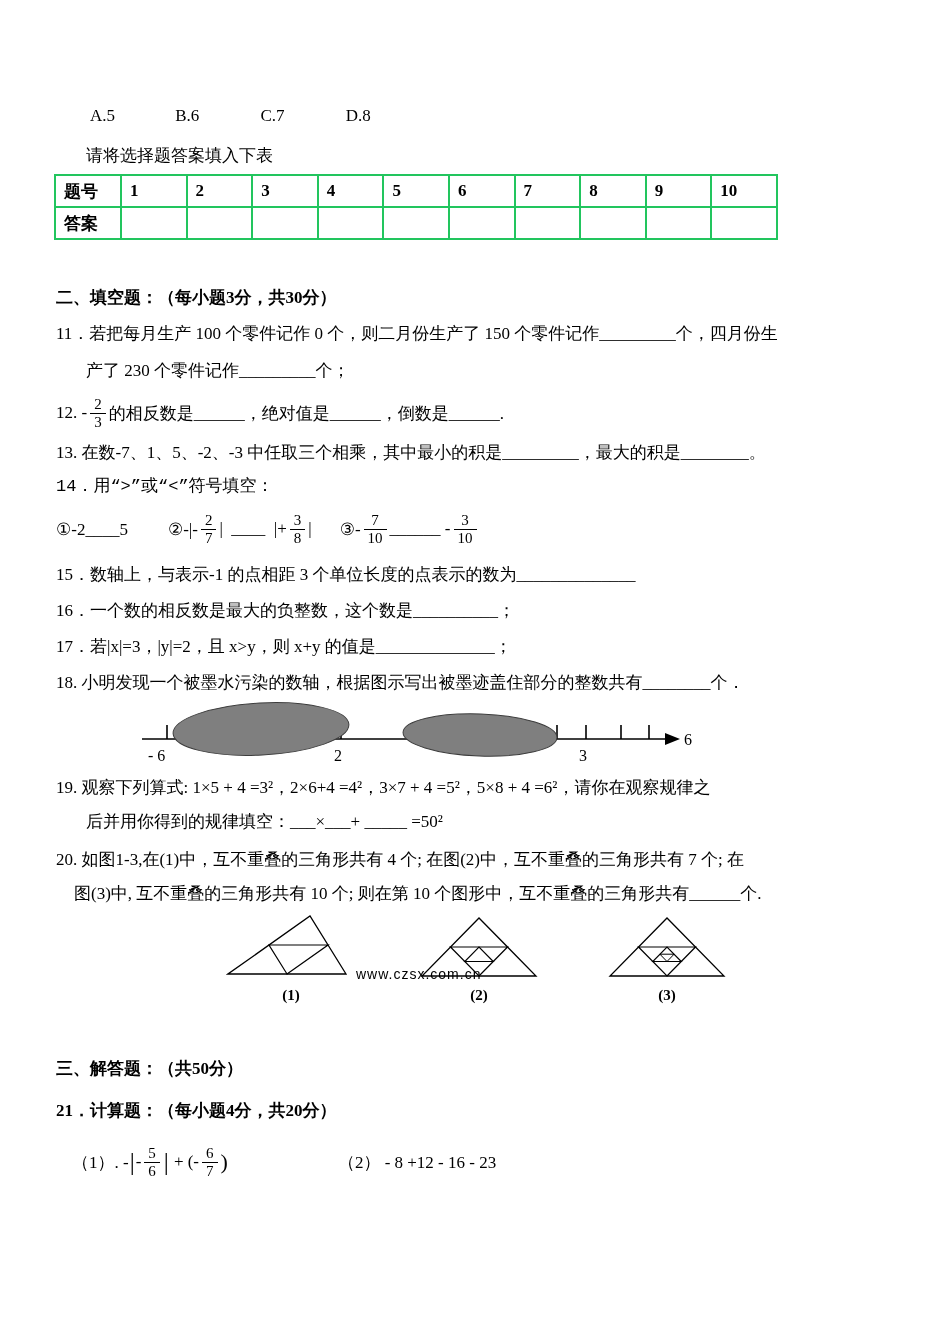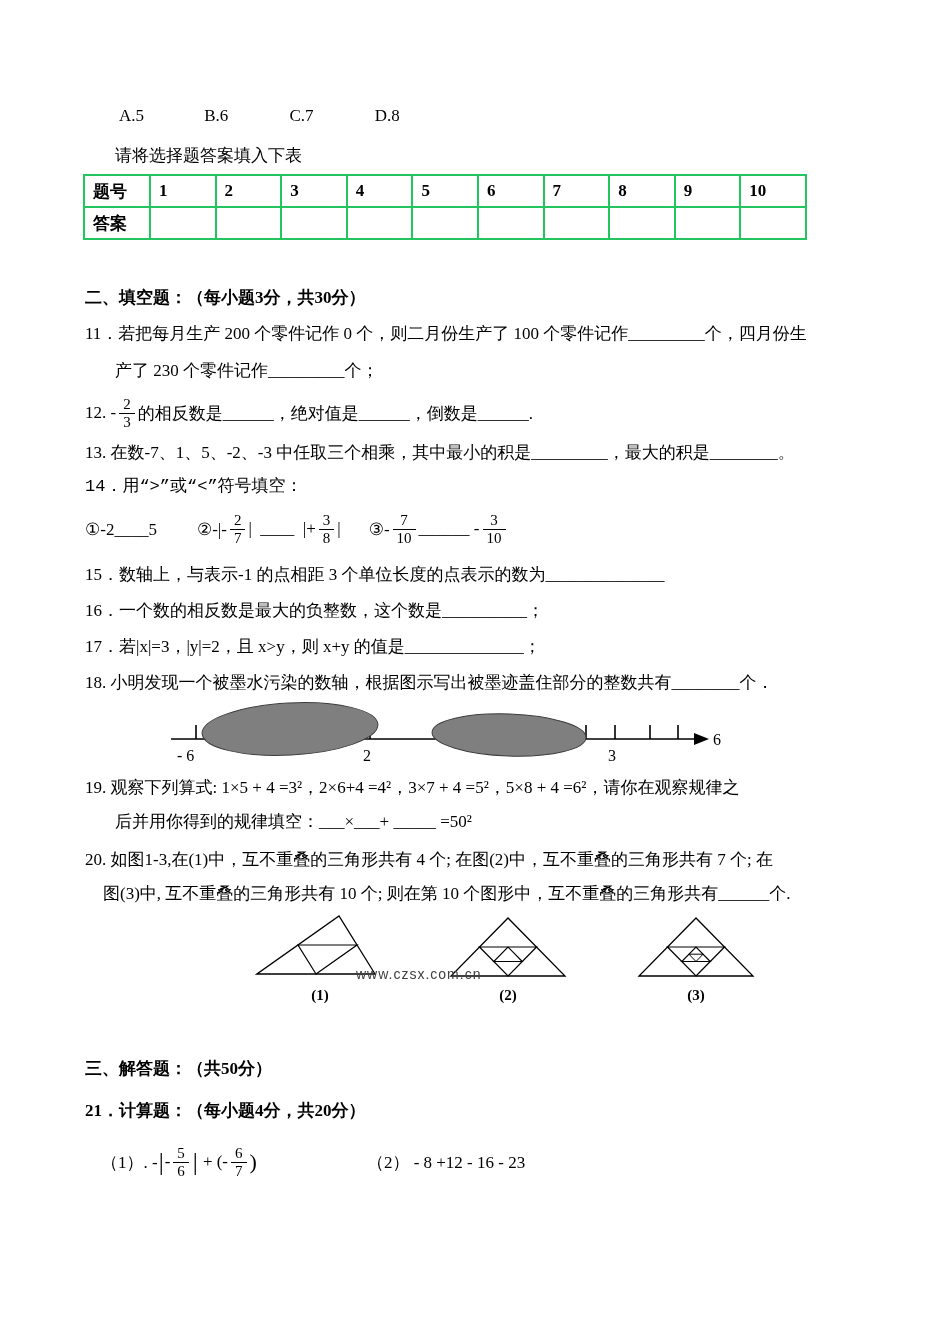--- a/index.html
+++ b/index.html
@@ -2,21 +2,21 @@
 <html><head>
 <meta charset="utf-8">
 <style>
   * { margin:0; padding:0; box-sizing:border-box; }
   html,body { background:#888; }
   .page {
     width:950px; height:1344px; margin:0 auto; background:#ffffff;
     position:relative; overflow:hidden; color:#000;
     font-family:"Liberation Serif","DejaVu Serif",serif; font-size:17px;
   }
-  .content { position:absolute; inset:0; padding:0 92px 0 85px; }
+  .content { position:absolute; inset:0; padding:0 92px 0 56px; }
   p { margin:0; line-height:24px; }
 
   .opts { margin-top:104px; margin-left:34px; }
   .opts span { display:inline-block; width:81px; }
 
   .table-intro { margin-top:16px; margin-left:30px; }
 
   table.answers { border-collapse:collapse; margin-top:6px; margin-left:-2px;
     width:724px; table-layout:fixed; }
   table.answers td { border:2px solid #22c55e; height:32px; padding-left:8px;
@@ -34,21 +34,21 @@
   .frac .fd { border-top:1.4px solid #000; padding:0 4px; }
   .bigbar { font-size:25px; font-weight:300; margin:0 1px; }
   .bigparen { font-size:22px; font-weight:300; }
 
   .numline-wrap { margin-top:4px; margin-left:78px; }
 
   .figs-row { margin-top:8px; margin-left:170px; display:flex; gap:58px; }
   .fig { text-align:center; }
   .fig-label { font-size:15px; line-height:20px; font-weight:bold; }
 
-  .watermark { position:absolute; left:356px; top:966px; color:#404040;
+  .watermark { position:absolute; left:356px; top:966px; color:#000000;
     font-size:14px; letter-spacing:1px;
     font-family:"Liberation Sans","DejaVu Sans",sans-serif; }
 
   .gap40 { display:inline-block; width:40px; }
   .gap28 { display:inline-block; width:28px; }
   .q21-line { margin-top:16px; min-height:46px; display:flex; align-items:center; }
   .q21-part2 { margin-left:110px; }
 </style>
 </head>
 <body>
@@ -91,21 +91,21 @@
         <td></td>
         <td></td>
         <td></td>
         <td></td>
       </tr>
     </tbody>
       </table>
 
     <p class="sec-heading">二、填空题：（每小题3分，共30分）</p>
 
-    <p class="q">11．若把每月生产 200 个零件记作 0 个，则二月份生产了 100 个零件记作_________个，四月份生</p>
+    <p class="q">11．若把每月生产 100 个零件记作 0 个，则二月份生产了 150 个零件记作_________个，四月份生</p>
     <p class="q indent2" style="margin-top:13px;">产了 230 个零件记作_________个；</p>
 
     <div class="fracline">
       <span>12. -</span>
       <span class="frac">
         <span class="fn">2</span>
         <span class="fd">3</span>
       </span>
       <span>的相反数是______，绝对值是______，倒数是______.</span>
     </div>

